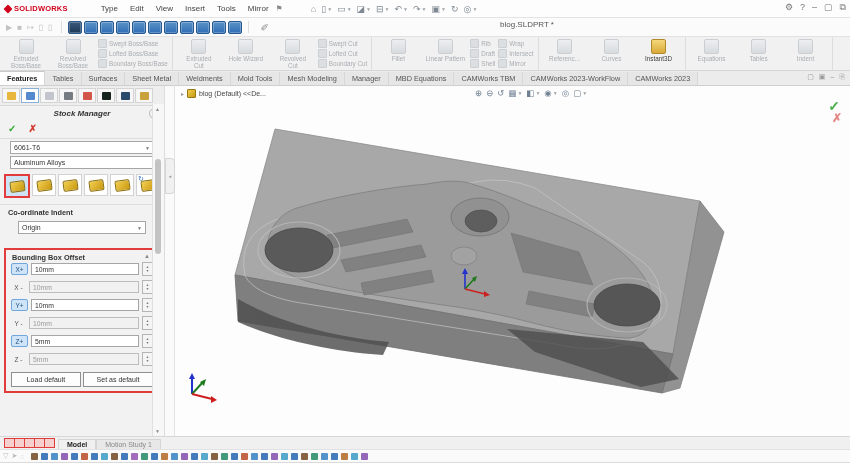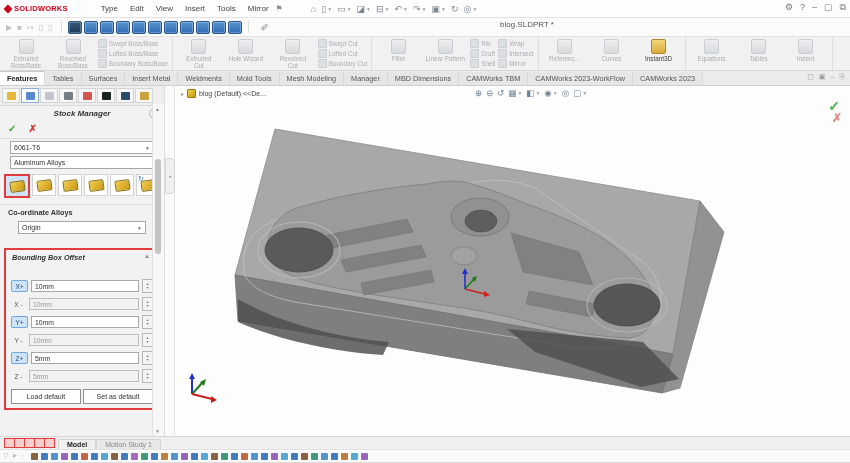--- a/index.html
+++ b/index.html
@@ -67,21 +67,21 @@
   .chev{position:absolute;right:6px;color:#888;font-size:6px;}
   .fld{margin:2px 10px;height:11px;border:1px solid #a6a6a6;background:#fff;display:flex;align-items:center;
        padding:0 3px;font-size:7px;color:#333;position:relative;}
   .fld .dcaret{position:absolute;right:3px;color:#777;font-size:5px;}
   .stock-icons{display:flex;gap:2px;padding:3px 4px;}
   .stock-ic{width:22px;height:20px;background:#fff;border:1px solid #d2d2d2;display:flex;align-items:center;justify-content:center;position:relative;}
   .stock-ic.sel{border:2px solid #e23b3b;background:#cfe3f6;}
   .gold{width:13px;height:9px;background:linear-gradient(135deg,#f3cf52,#c9980f);border:1px solid #8a6d08;border-radius:2px;transform:rotate(-8deg);}
   .refresh{position:absolute;top:0;left:1px;color:#2f6db5;font-size:7px;}
   .bbox{margin:14px 4px 0;border:2px solid #e23b3b;background:#f2f2f2;padding:2px 2px 4px;}
-  .bbox-head{font-weight:bold;font-size:7.3px;padding:1px 4px 17px;position:relative;font-style:italic;}
+  .bbox-head{font-weight:bold;font-size:7.3px;padding:1px 4px 0;position:relative;}
   .bb-row{display:flex;align-items:center;gap:3px;margin:0 3px 4px;}
   .bb-chip{width:15px;height:10px;font-size:6.5px;display:flex;align-items:center;justify-content:center;color:#555;}
   .bb-chip.on{background:#cfe4f7;border:1px solid #6fa6dd;color:#1b4d82;border-radius:2px;}
   .bb-input{flex:1;height:10px;border:1px solid #a6a6a6;background:#fff;font-size:6.8px;display:flex;align-items:center;padding:0 3px;color:#333;}
   .bb-input.dis{background:#f1f1f1;color:#9a9a9a;border-color:#bdbdbd;}
   .spin{width:9px;height:12px;border:1px solid #b5b5b5;background:#f4f4f4;display:flex;flex-direction:column;
         align-items:center;justify-content:center;font-size:3.5px;color:#777;line-height:4px;}
   .bb-btns{display:flex;justify-content:space-between;margin:6px 3px 0;}
   .bb-btn{width:68px;height:13px;border:1px solid #8f8f8f;background:#fdfdfd;font-size:7px;color:#333;
           display:flex;align-items:center;justify-content:center;}
@@ -303,26 +303,26 @@
           <div class="rib-label">Indent</div>
         </div>
       </div>
     </div>
 
   <div class="tabbar">
     <span id="ctabs" style="display:flex;align-items:center;">
         <span class="ctab active">Features</span>
         <span class="ctab">Tables</span>
         <span class="ctab">Surfaces</span>
-        <span class="ctab">Insert Metal</span>
+        <span class="ctab">Sheet Metal</span>
         <span class="ctab">Weldments</span>
         <span class="ctab">Mold Tools</span>
         <span class="ctab">Mesh Modeling</span>
         <span class="ctab">Manager</span>
-        <span class="ctab">MBD Dimensions</span>
+        <span class="ctab">MBD Equations</span>
         <span class="ctab">CAMWorks TBM</span>
         <span class="ctab">CAMWorks 2023-WorkFlow</span>
         <span class="ctab">CAMWorks 2023</span>
       </span>
     <span class="tab-right-ics" id="tabrics">
         <span>▢</span>
         <span>▣</span>
         <span>–</span>
         <span>⎘</span>
       </span>
@@ -390,21 +390,21 @@
           <div class="stock-ic">
             <div class="gold"></div>
           </div>
           <div class="stock-ic">
             <div class="gold"></div>
             <span class="refresh">↻</span>
           </div>
         </div>
 
       <div class="sec-head">
-        <span>Co-ordinate Alloys</span>
+        <span>Co-ordinate Indent</span>
           <span class="chev">▲</span>
       </div>
       <div class="fld" style="margin-left:18px;margin-right:18px;">
         <span>Origin</span>
           <span class="dcaret">▼</span>
       </div>
 
       <div class="bbox">
         <div class="bbox-head">
           <span>Bounding Box Offset</span><span class="chev">▲</span>

